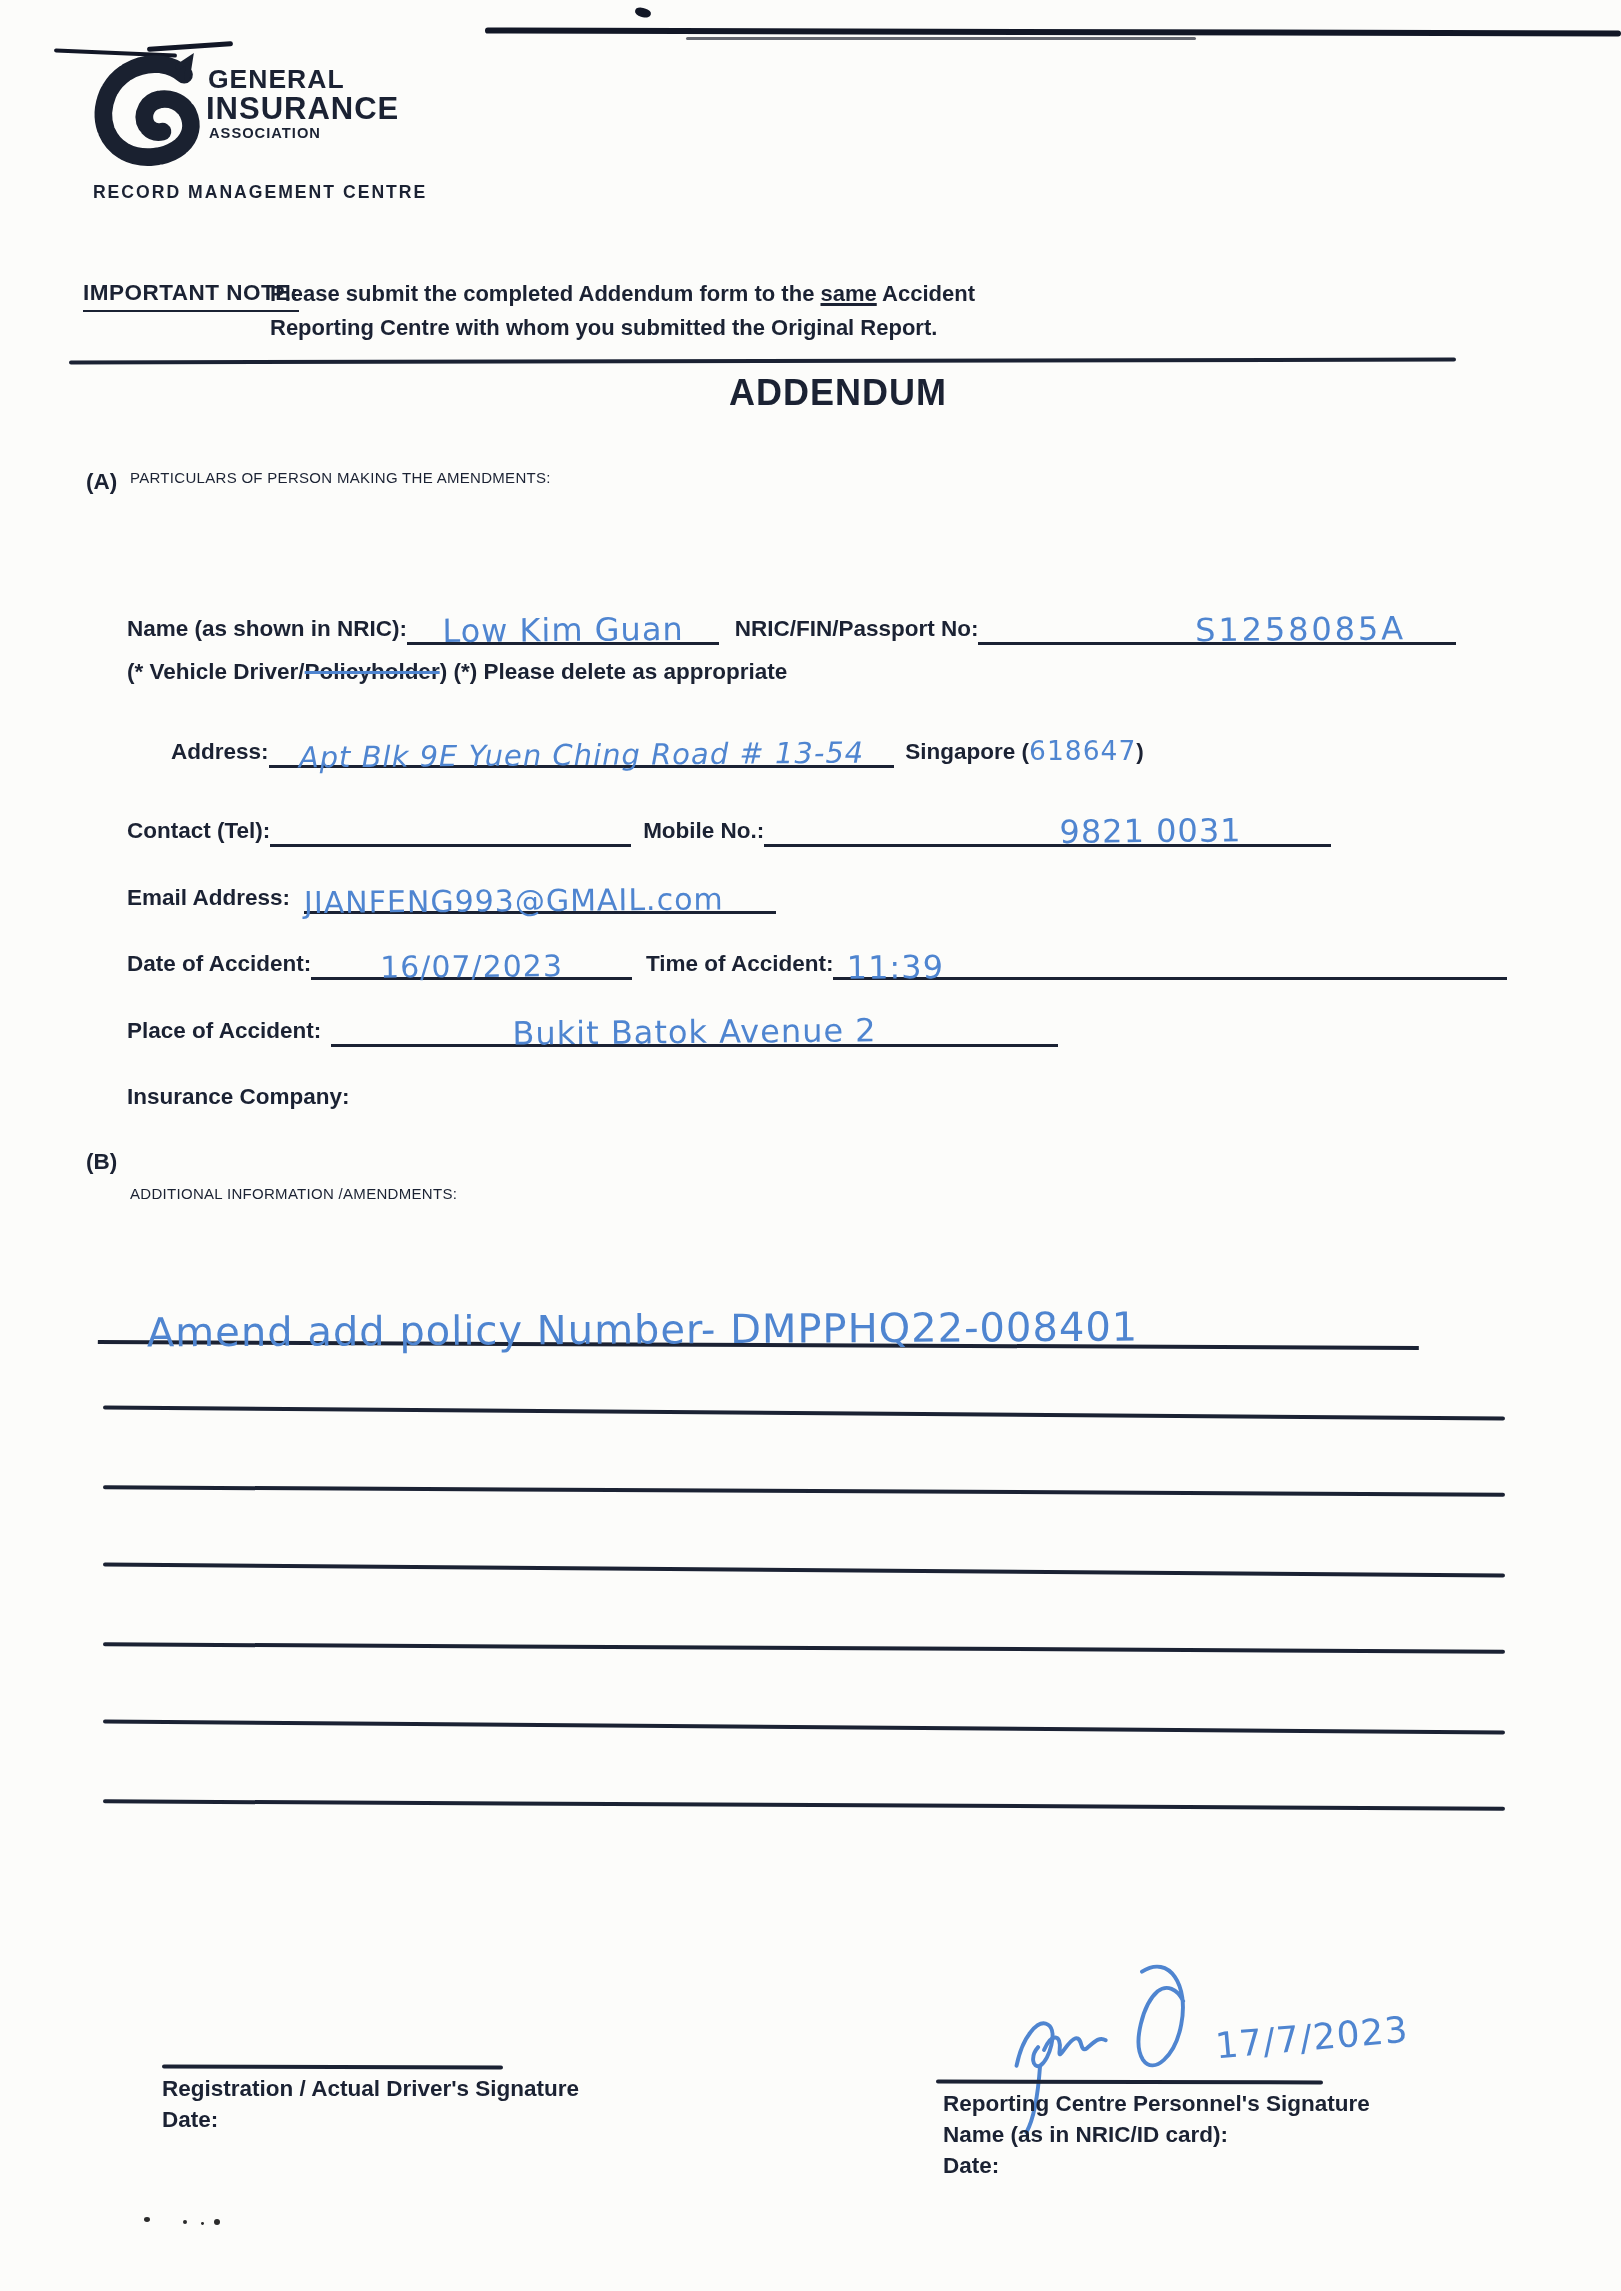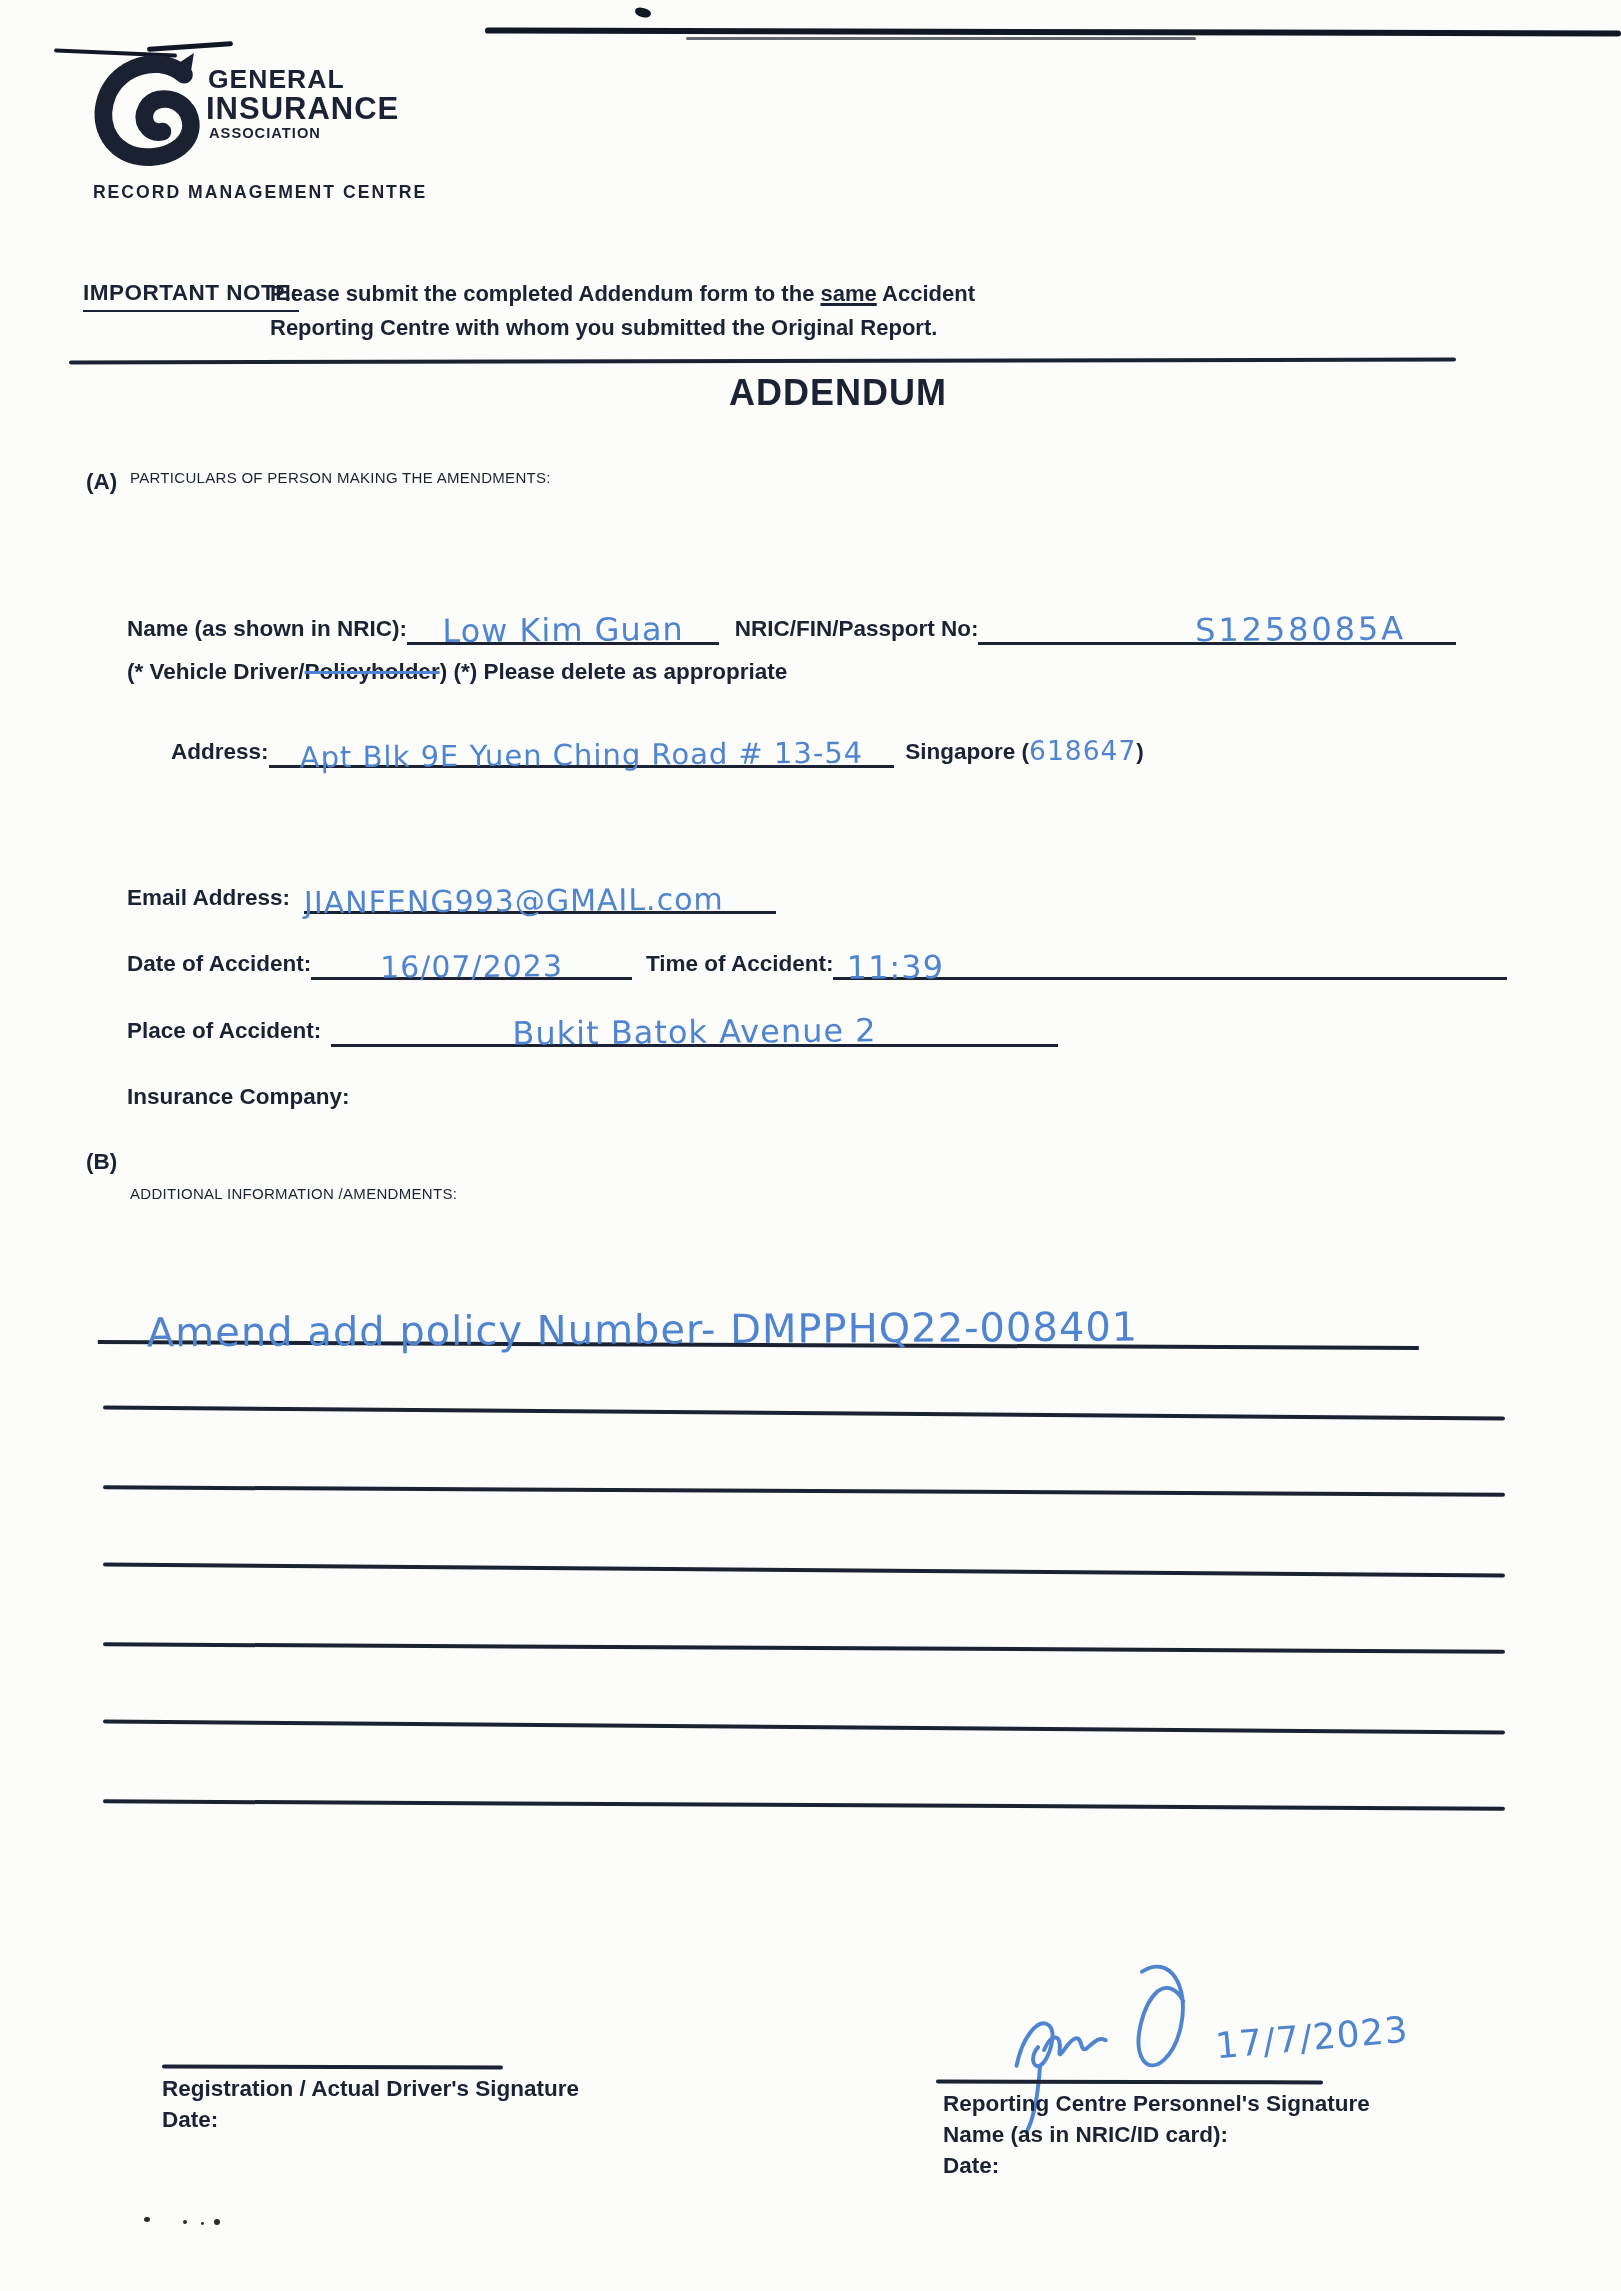--- a/index.html
+++ b/index.html
@@ -103,29 +103,40 @@
     <span class="flabel">NRIC/FIN/Passport No:</span>
     <span class="fline" style="width:478px;">
       <span class="hw hw-on" style="font-size:32px;padding-left:167px;letter-spacing:2.9px;">S1258085A</span>
     </span>
   </div>
 
   <div class="plain-note" style="top:659px;"><span>(* Vehicle Driver/</span><span class="struck">Policyholder</span><span>) (*) Please delete as appropriate</span></div>
 
   <div class="frow" style="top:717px;margin-left:44px;">
     <span class="flabel">Address:</span>
-    <span class="fline" style="width:625px;">
+    <span class="fline" style="width:625px;font-style:italic;">
       <span class="hw hw-on" style="font-size:29px;">Apt Blk 9E Yuen Ching Road # 13-54</span>
     </span>
     <span class="sp" style="width:11.8px;"></span>
     <span class="flabel">Singapore (</span>
     <span class="hw" style="font-size:26.5px;padding-bottom:2px;">618647</span>
     <span class="flabel">)</span>
   </div>
 
+  <div class="frow" style="top:796px;">
+    <span class="flabel">Contact (Tel):</span>
+    <span class="fline" style="width:361px;">
+      <span class="hw hw-on"></span>
+    </span>
+    <span class="sp" style="width:11.8px;"></span>
+    <span class="flabel">Mobile No.:</span>
+    <span class="fline" style="width:567px;">
+      <span class="hw hw-on" style="font-size:32px;padding-left:206px;">9821 0031</span>
+    </span>
+  </div>
 
   <div class="frow" style="top:863px;">
     <span class="flabel">Email Address:</span>
     <span class="sp" style="width:13.7px;"></span>
     <span class="fline" style="width:472px;">
       <span class="hw hw-on hw-left" style="font-size:30px;">JIANFENG993@GMAIL.com</span>
     </span>
   </div>
 
   <div class="frow" style="top:929px;">

